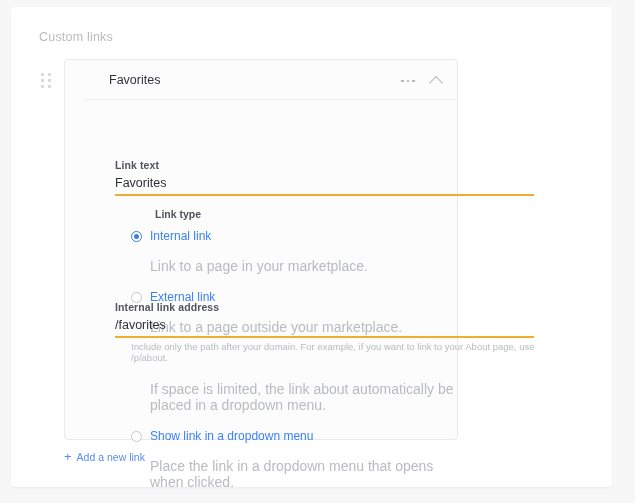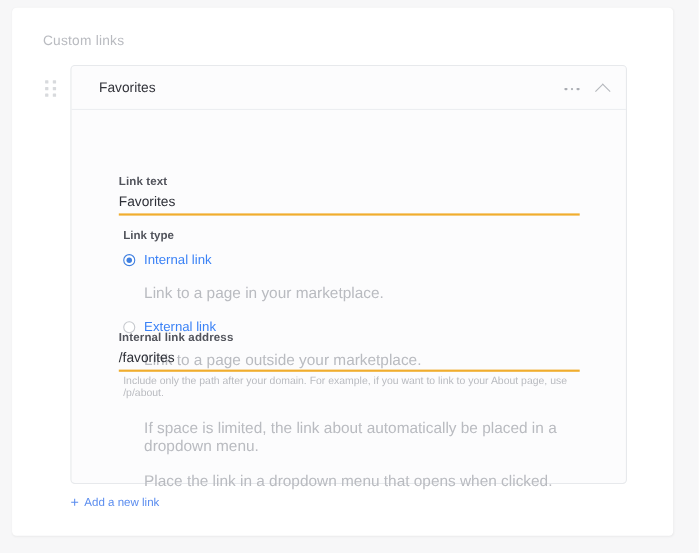--- a/index.html
+++ b/index.html
@@ -55,26 +55,27 @@
     height: 3px;
     background: #d8dadd;
     border-radius: 0.5px;
   }
 
   
   .link-card {
     position: absolute;
     left: 53px;
     top: 52px;
-    width: 506px;
+    width: 394px;
     height: 381px;
     background: #fcfcfd;
     border: 1px solid #e7e9ec;
     border-radius: 4px;
     box-sizing: border-box;
+    padding-left: 19px;
   }
 
   .card-header {
     position: relative;
     height: 40px;
     border-bottom: 1px solid #eceef1;
     box-sizing: border-box;
   }
   .card-header-title {
     position: absolute;
@@ -130,21 +131,21 @@
 
   .field-label {
     font-size: 10.5px;
     color: #52545c;
     font-weight: bold;
     letter-spacing: 0.1px;
   }
 
   .text-field {
     position: absolute;
-    left: 43px;
+    left: 31px;
     width: 419px;
   }
   .text-field .value {
     font-size: 12.5px;
     color: #2e3038;
     padding-top: 5px;
     padding-bottom: 4px;
     background: transparent;
     border: none;
     outline: none;
@@ -168,20 +169,21 @@
   
   .radio-group {
     position: absolute;
     left: 47px;
   }
   .group-label {
     font-size: 10.5px;
     color: #52545c;
     font-weight: bold;
     margin-bottom: 9px;
+    margin-left: 24px;
   }
   .radio-row {
     display: flex;
     align-items: center;
     gap: 8px;
     cursor: pointer;
   }
   .radio {
     width: 11px;
     height: 11px;
@@ -309,20 +311,24 @@
       </div>
       <div class="helper-text" style="top:241px; width:424px;">Include only the path after your domain. For example, if you want to link to your About page, use /p/about.</div>
 
       <div class="radio-group" style="top:266px;">
 
         <div class="radio-item">
           <div class="radio-desc">If space is limited, the link about automatically be placed in a dropdown menu.</div>
         </div>
 
         <div class="radio-item">
+          <div class="radio-row">
+            <span class="radio"></span>
+            <span class="radio-label">Show link in a dropdown menu</span>
+          </div>
           <div class="radio-desc">Place the link in a dropdown menu that opens when clicked.</div>
         </div>
       </div>
 
     </div>
   </div>
 
   <a class="add-link">
     <span class="plus">+</span>
     <span>Add a new link</span>

